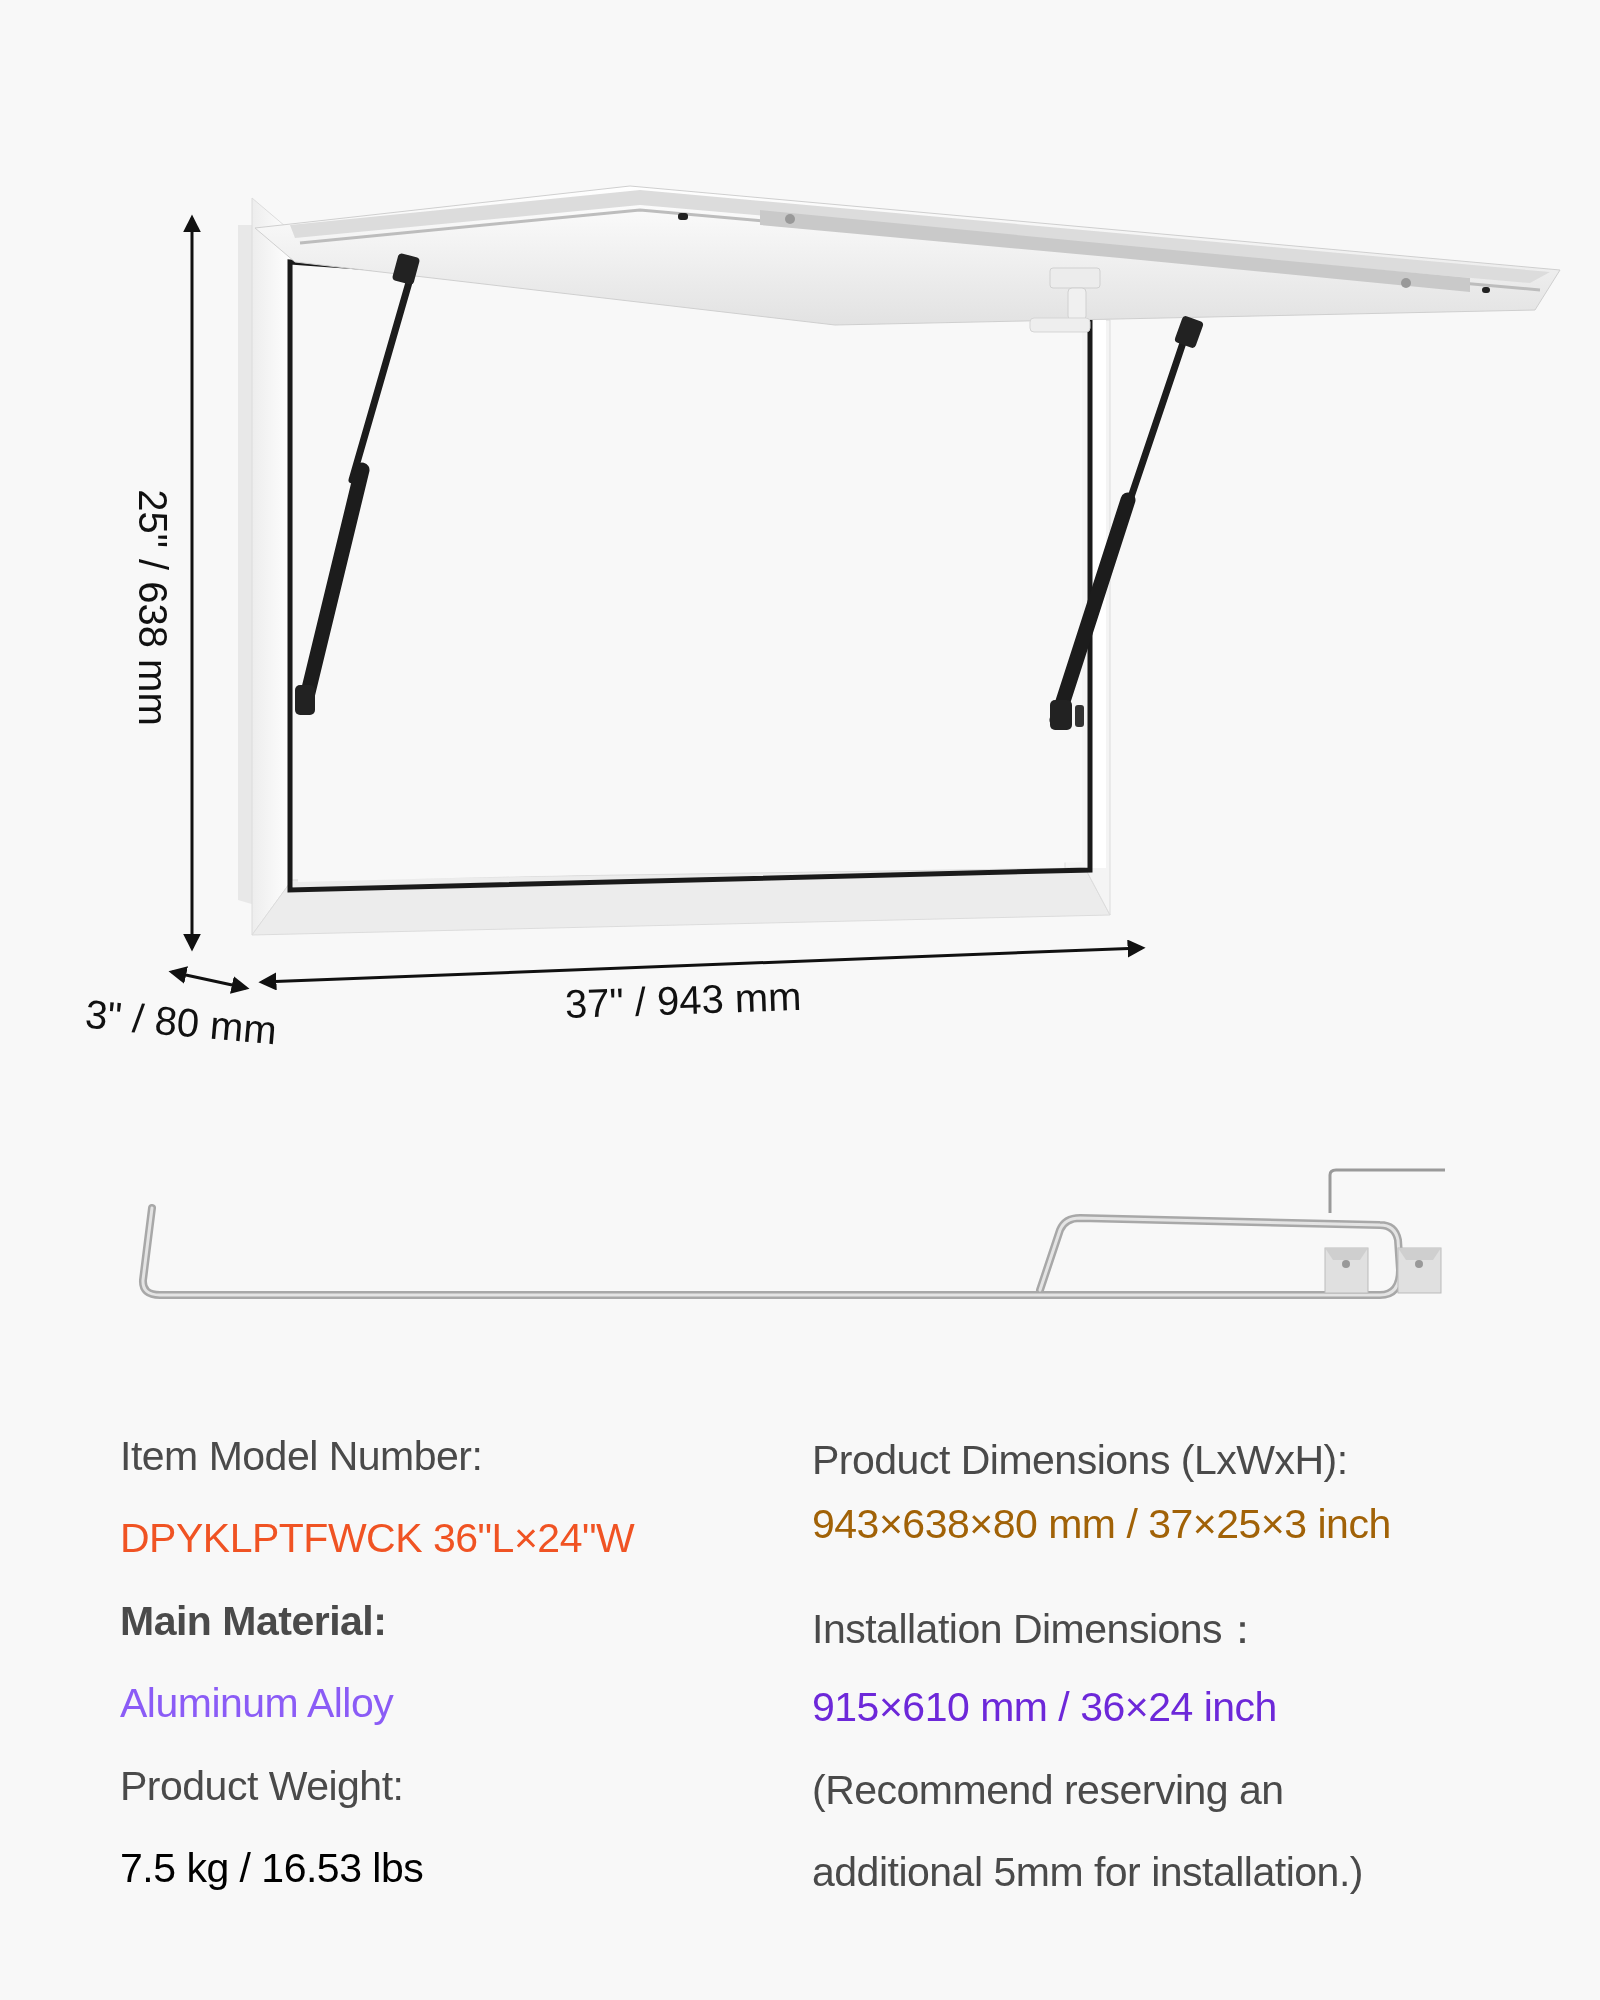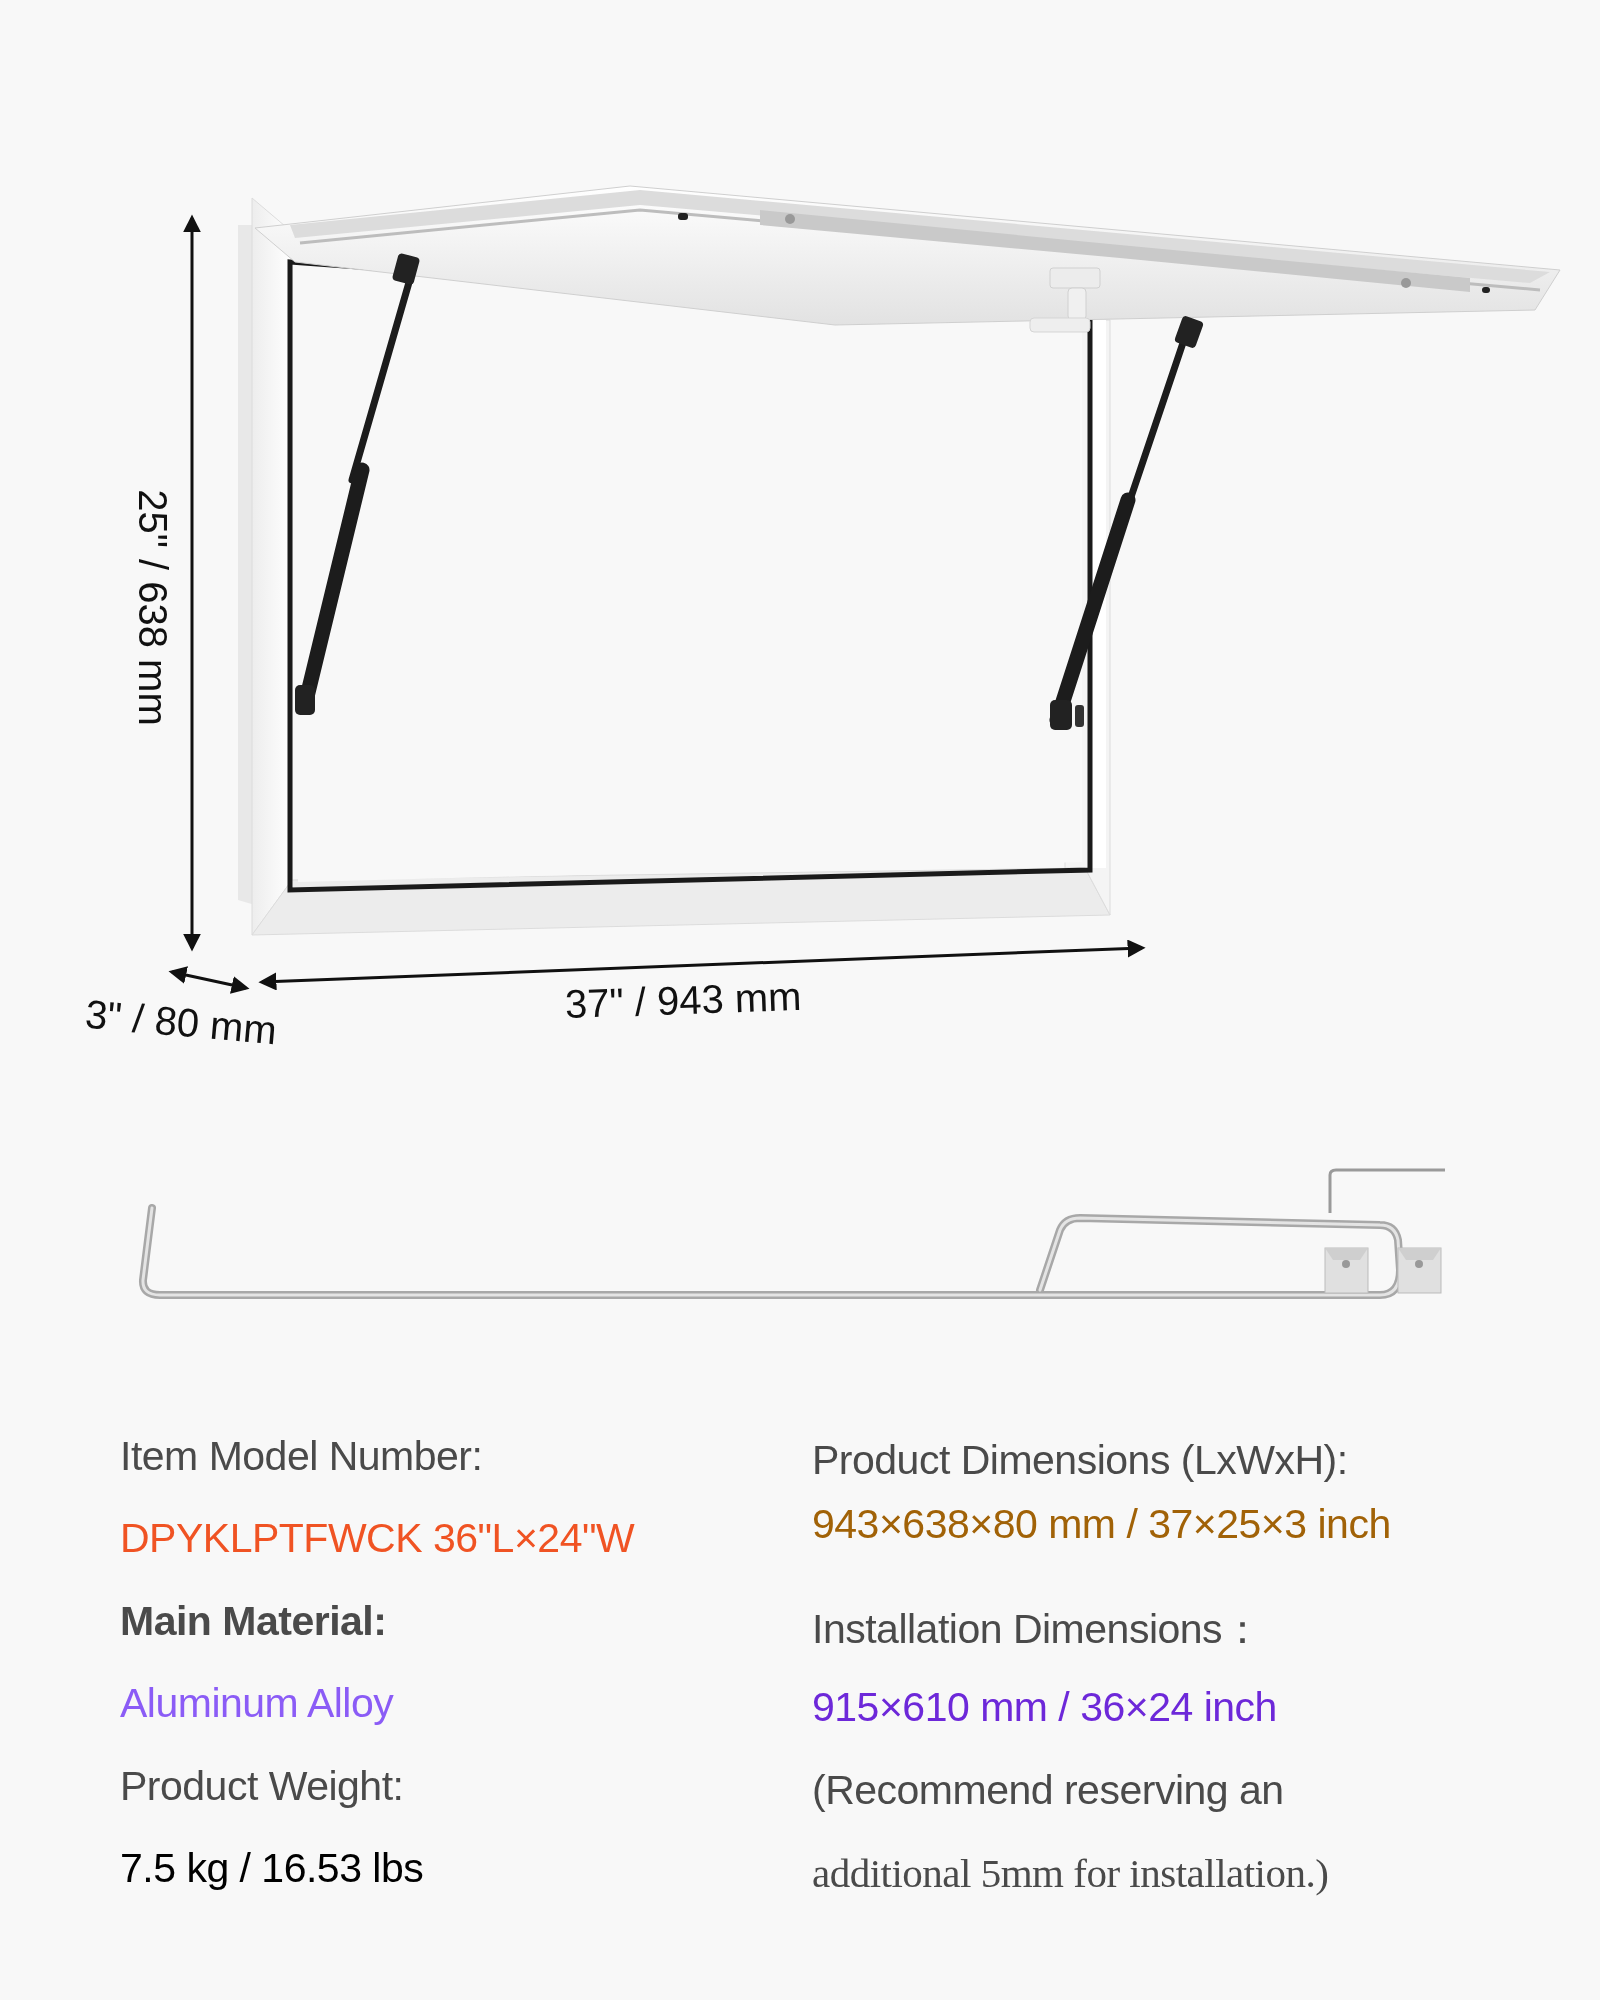--- a/index.html
+++ b/index.html
@@ -129,14 +129,14 @@
   <div class="spec-label" style="left:120px;top:1598px;font-weight:bold;">Main Material:</div>
   <div class="spec-value" style="left:120px;top:1680px;color:#8b5cf6;">Aluminum Alloy</div>
   <div class="spec-label" style="left:120px;top:1763px;">Product Weight:</div>
   <div class="spec-value" style="left:120px;top:1845px;color:#000000;">7.5 kg / 16.53 lbs</div>
 
   <div class="spec-label" style="left:812px;top:1437px;">Product Dimensions (LxWxH):</div>
   <div class="spec-value" style="left:812px;top:1501px;color:#a16207;">943×638×80 mm / 37×25×3 inch</div>
   <div class="spec-label" style="left:812px;top:1602px;">Installation Dimensions：</div>
   <div class="spec-value" style="left:812px;top:1684px;color:#6d28d9;">915×610 mm / 36×24 inch</div>
   <div class="spec-label" style="left:812px;top:1767px;">(Recommend reserving an</div>
-  <div class="spec-label" style="left:812px;top:1849px;font-family:Liberation Serif, serif;">additional 5mm for installation.)</div>
+  <div class="spec-label" style="left:812px;top:1849px;">additional 5mm for installation.)</div>
 </div>
 
 </body></html>

